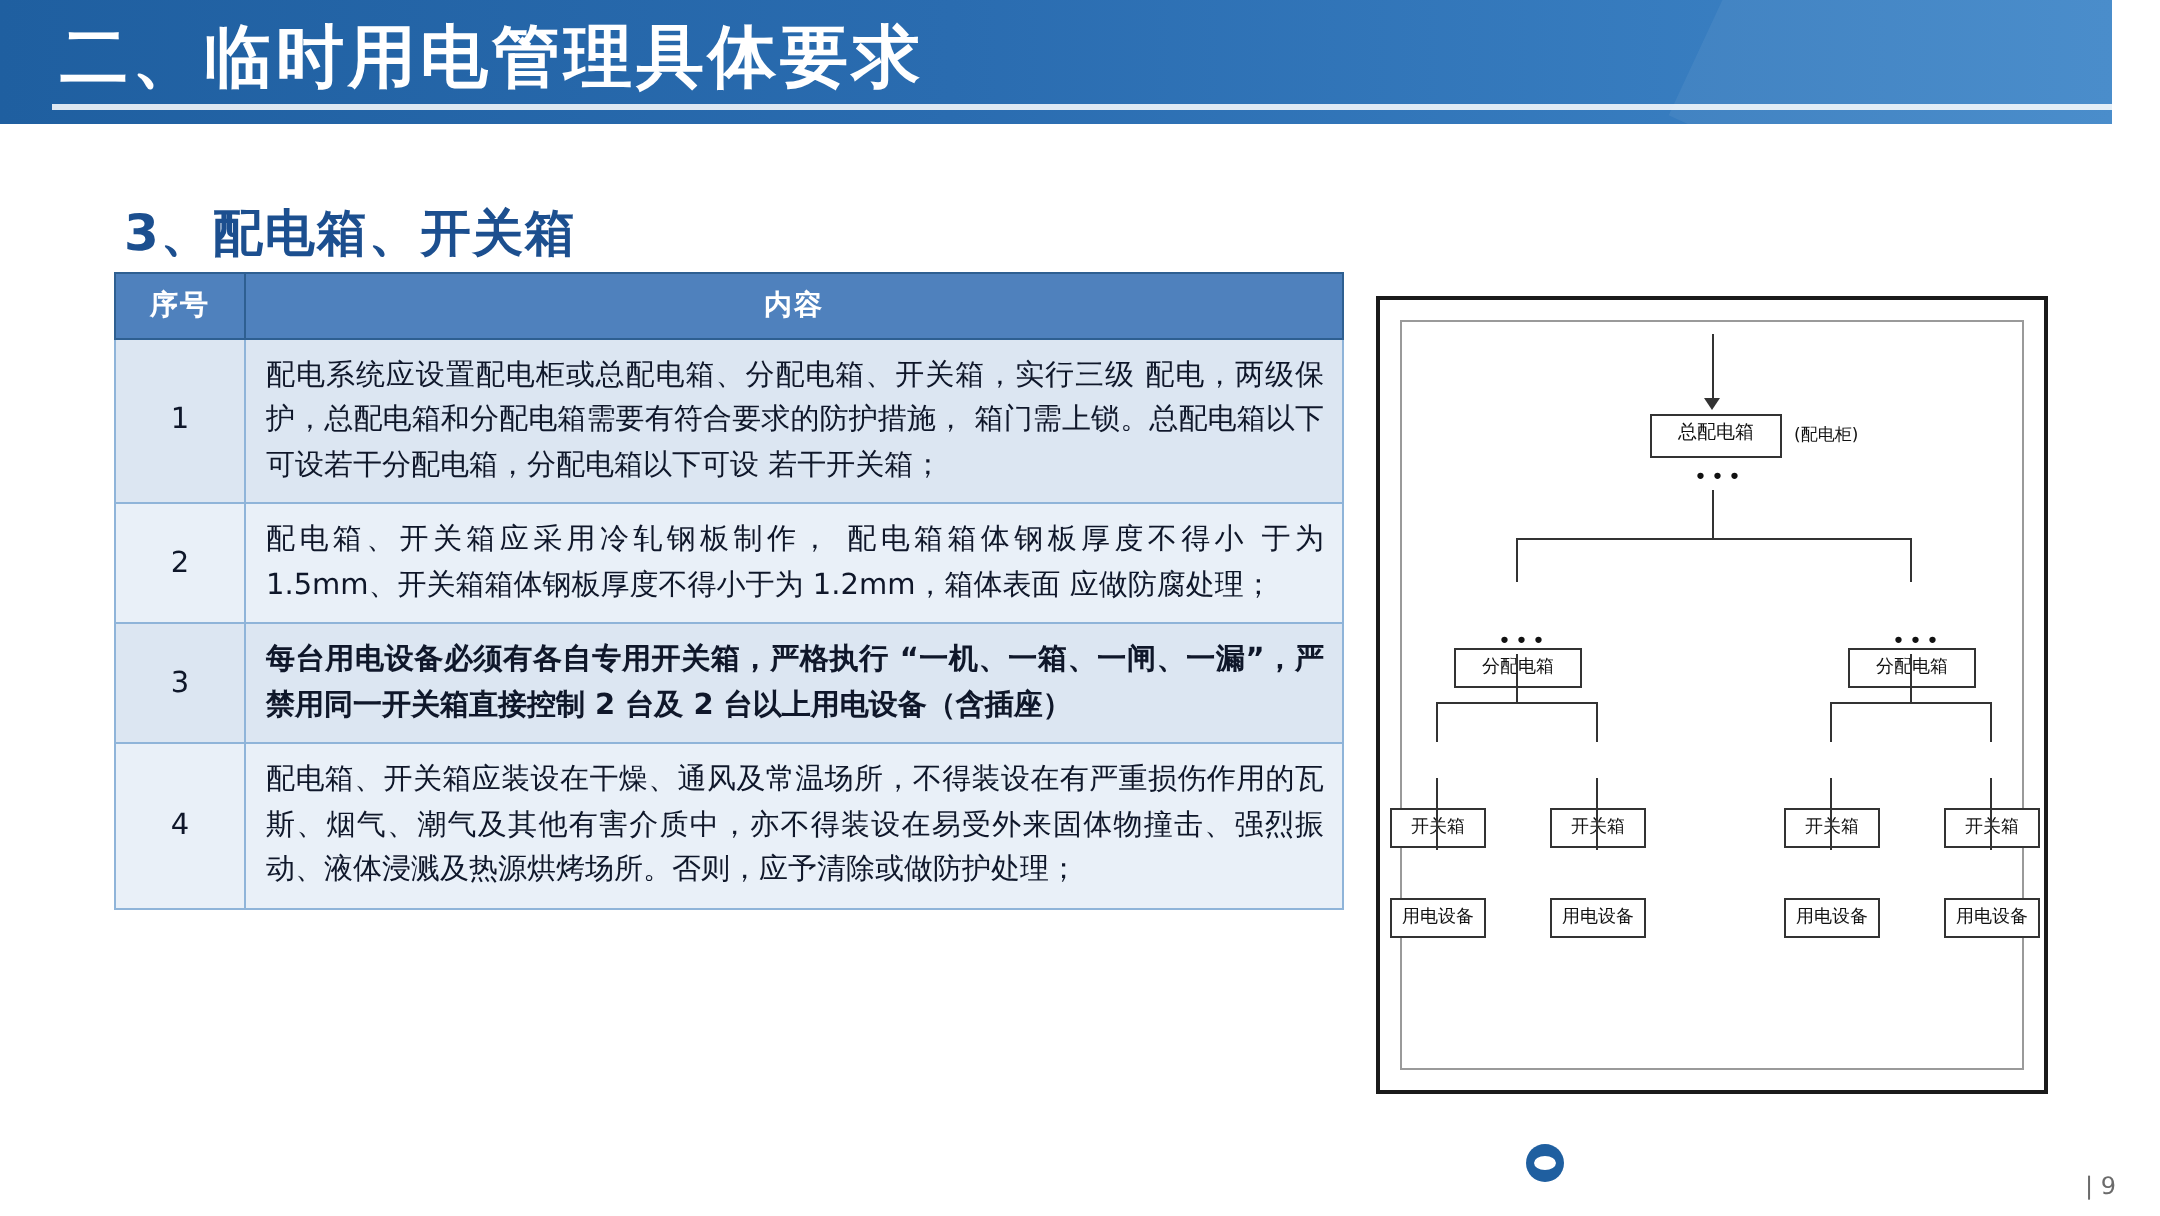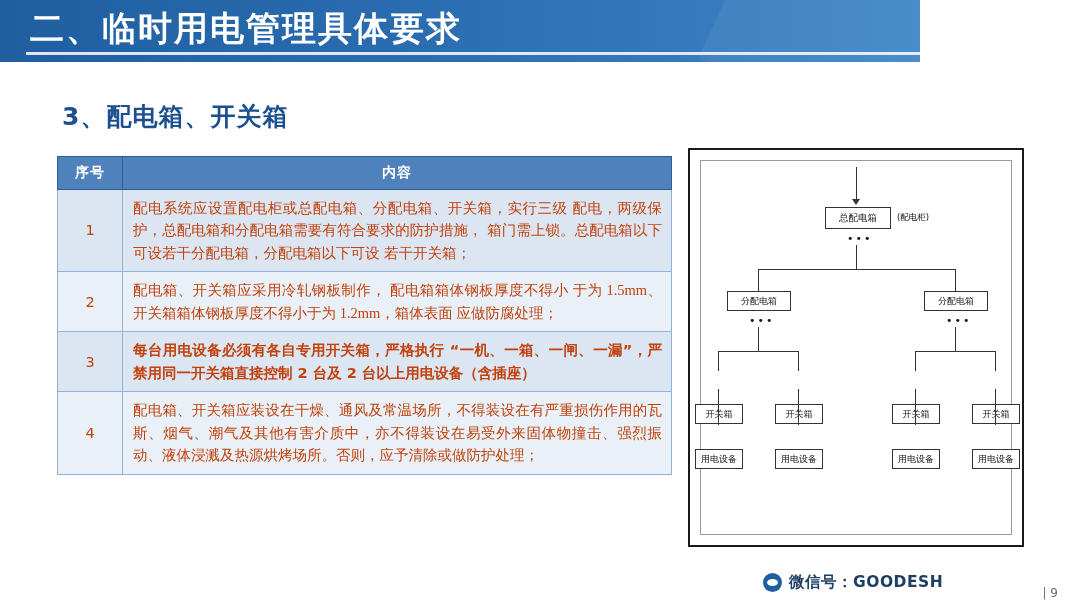--- a/index.html
+++ b/index.html
@@ -5,21 +5,21 @@
   html,body{margin:0;padding:0;}
   body{
     width:1080px;height:608px;
     background:#ffffff;
     font-family:"DejaVu Sans","Liberation Sans",sans-serif;
     overflow:hidden;
     position:relative;
   }
   
   .header{
-    position:absolute;left:0;top:0;width:920px;height:62px;
+    position:absolute;left:0;top:0;width:1056px;height:62px;
     background:linear-gradient(90deg,#1f5fa0 0%,#2a6cb0 45%,#3f86c8 100%);
     overflow:hidden;
   }
   .header:after{
     content:"";position:absolute;right:-60px;top:-40px;width:260px;height:160px;
     background:rgba(255,255,255,0.06);transform:rotate(25deg);
   }
   .header-title{
     position:absolute;left:30px;top:6px;
     color:#ffffff;font-size:34px;font-weight:bold;letter-spacing:2px;
@@ -30,64 +30,64 @@
     background:rgba(255,255,255,0.85);
   }
   
   .section-title{
     position:absolute;left:62px;top:100px;
     font-size:25px;font-weight:bold;color:#1c4f8f;letter-spacing:1px;
     white-space:nowrap;
   }
   
   .tbl-wrap{
-    position:absolute;left:57px;top:156px;width:615px;
+    position:absolute;left:57px;top:136px;width:615px;
   }
   table.main{
     border-collapse:collapse;width:615px;
     table-layout:fixed;
   }
   table.main th{
     background:#4f81bd;color:#ffffff;font-size:14px;font-weight:bold;
     border:1px solid #2e5f91;
     height:30px;text-align:center;letter-spacing:1px;
   }
   table.main td{
     border:1px solid #8fb4d9;
-    font-size:14.5px;color:#c2410c;
+    font-size:14.5px;color:#0f172a;
     vertical-align:middle;
     line-height:1.55;
   }
   td.num{
     width:62px;text-align:center;background:#dce6f2;font-size:15px;
   }
   td.content{
     background:#dce6f2;padding:7px 9px 7px 10px;text-align:justify;
   }
-  td.content.alt{background:#e9f0f8;font-family:Liberation Serif, serif;}
+  td.content.alt{background:#e9f0f8;}
   td.num.alt{background:#e9f0f8;}
   .red{color:#c00000;font-weight:bold;margin-left:36px;}
   
   .diagram{
     position:absolute;left:688px;top:148px;width:332px;height:395px;
     background:#ffffff;border:2px solid #1a1a1a;
     box-shadow:0 0 0 5px #ffffff;
   }
   .diagram-inner{
     position:absolute;left:10px;top:10px;right:10px;bottom:10px;
     border:1px solid #9a9a9a;background:#fff;
   }
   .node{
     position:absolute;border:1px solid #333;background:#fff;
     font-size:9px;color:#111;text-align:center;line-height:1;
     display:flex;align-items:center;justify-content:center;
     font-family:"DejaVu Sans","Liberation Sans",sans-serif;
   }
   .node.top{width:64px;height:20px;font-size:9.5px;}
-  .node.mid{width:62px;height:18px;}
+  .node.mid{width:62px;height:18px;margin-top:33px;}
   .node.sw{width:46px;height:18px;margin-top:33px;}
   .node.dev{width:46px;height:18px;margin-top:24px;}
   .lbl{
     position:absolute;font-size:8.5px;color:#111;white-space:nowrap;
   }
   .vline{position:absolute;background:#333;width:1px;}
   .hline{position:absolute;background:#333;height:1px;}
   .dots{position:absolute;font-size:11px;letter-spacing:2px;color:#111;line-height:1;}
   .arrow{
     position:absolute;width:0;height:0;
@@ -153,21 +153,21 @@
     </tbody>
   </table>
 </div>
 
 <div class="diagram">
   <div class="diagram-inner">
 
     <div class="vline" style="left:155px;top:6px;height:34px;"></div>
     <div class="arrow" style="left:151px;top:38px;"></div>
 
-    <div class="node top" style="left:124px;top:46px;">总配电箱</div>
+    <div class="node top" style="left:124px;top:46px;font-family:Liberation Serif, serif;">总配电箱</div>
     <div class="lbl" style="left:196px;top:51px;">(配电柜)</div>
 
     <div class="dots" style="left:146px;top:72px;">•••</div>
 
     <div class="vline" style="left:155px;top:84px;height:24px;"></div>
     <div class="hline" style="left:57px;top:108px;width:197px;"></div>
     <div class="vline" style="left:57px;top:108px;height:22px;"></div>
     <div class="vline" style="left:254px;top:108px;height:22px;"></div>
 
     <div class="node mid" style="left:26px;top:130px;">分配电箱</div>
@@ -200,15 +200,14 @@
     <div class="vline" style="left:214px;top:228px;height:36px;"></div>
     <div class="vline" style="left:294px;top:228px;height:36px;"></div>
     <div class="node dev" style="left:191px;top:264px;">用电设备</div>
     <div class="node dev" style="left:271px;top:264px;">用电设备</div>
 
   </div>
 </div>
 
 <div class="wechat">
   <span class="wechat-icon"></span>
-  <span class="wechat-text">微信号：GOODESH</span>
 </div>
 <div class="page-no">| 9</div>
 
 </body></html>

